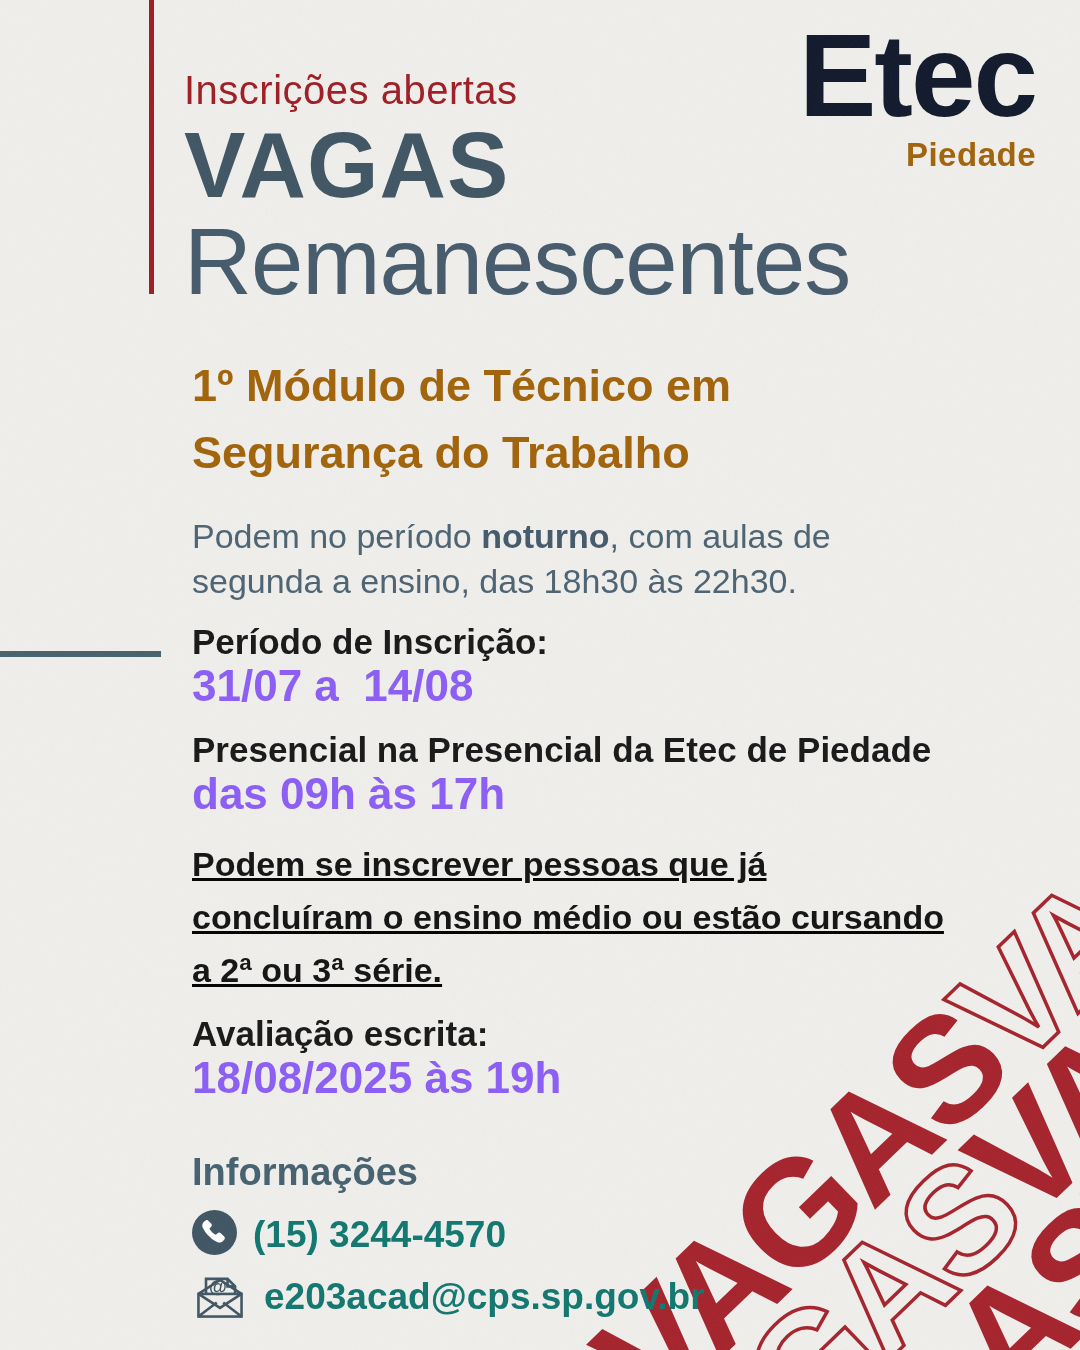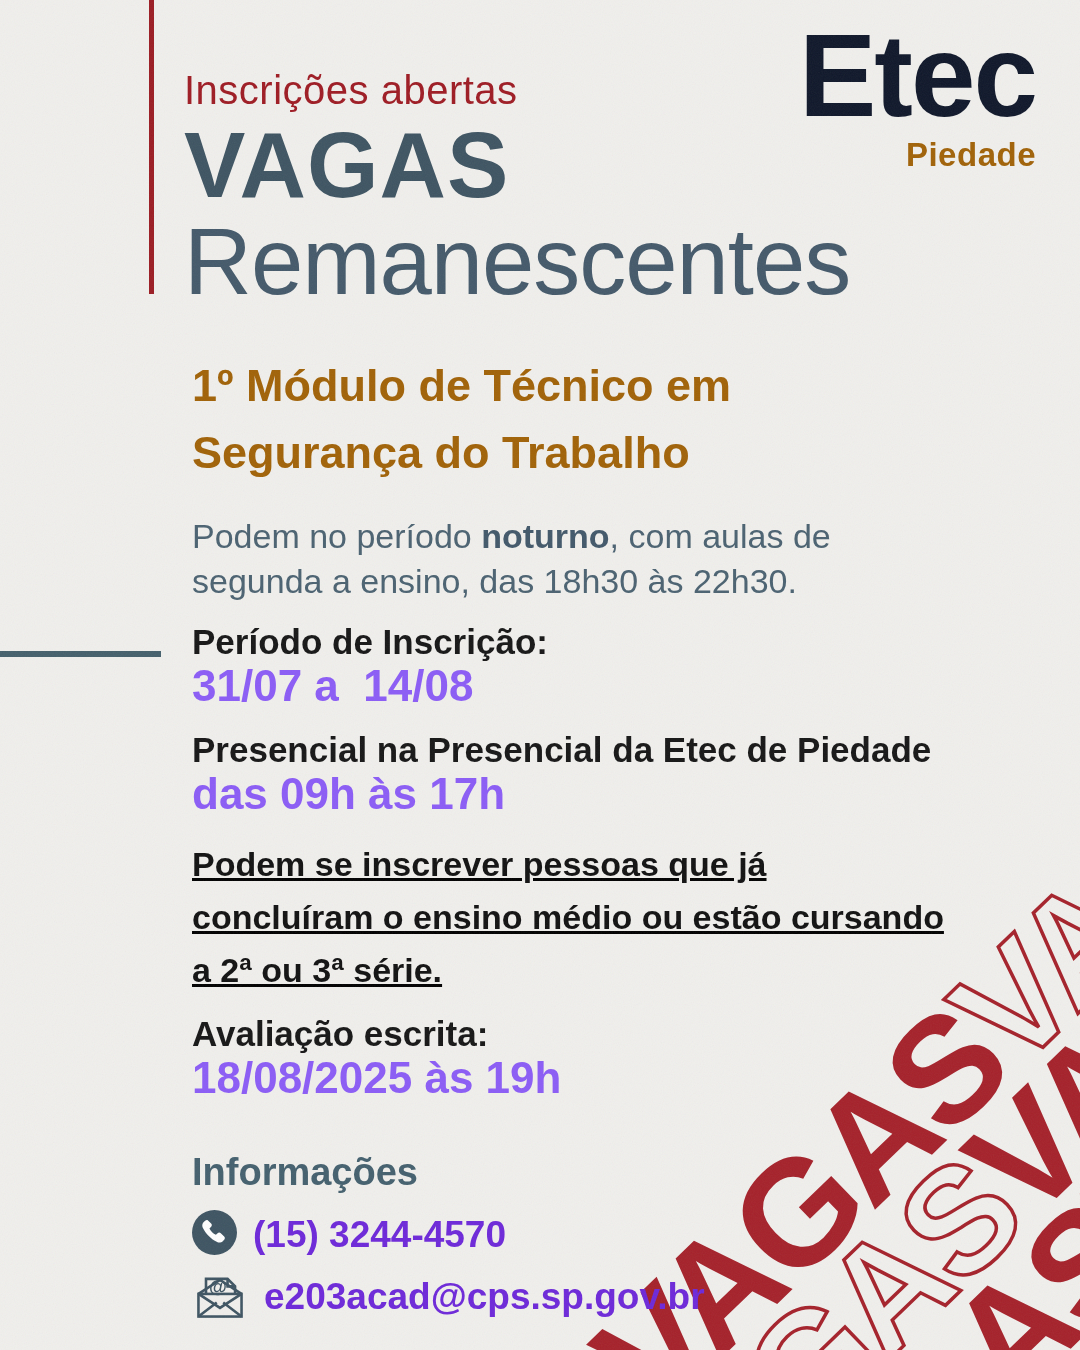--- a/index.html
+++ b/index.html
@@ -37,21 +37,21 @@
   .sec-par{font-size:34px;font-weight:600;color:#111;line-height:53px;}
   .s-enroll{top:620px;}
   .s-location{top:728px;}
   .s-elig{top:838px;text-decoration:underline;}
   .s-exam{top:1012px;}
 
   
   .contact{position:absolute;left:192px;top:1126px;margin-top:25px;}
   .contact-h{font-size:38px;font-weight:700;color:#44606e;margin-bottom:16px;}
   .crow{display:flex;align-items:center;gap:16px;margin-bottom:10px;}
-  .crow .ctext{font-size:37px;font-weight:700;color:#6d28d9;}
+  .crow .ctext{font-size:37px;font-weight:700;color:#0f766e;}
 
   
   .watermark{
     position:absolute;left:580px;top:1340px;width:1700px;
     transform:rotate(-44deg);transform-origin:0 0;
     font-weight:800;font-size:150px;line-height:118px;letter-spacing:-5px;
     white-space:nowrap;pointer-events:none;
   }
   .wm-row{white-space:nowrap;}
   .wm-row:nth-child(2){margin-left:-95px;}

